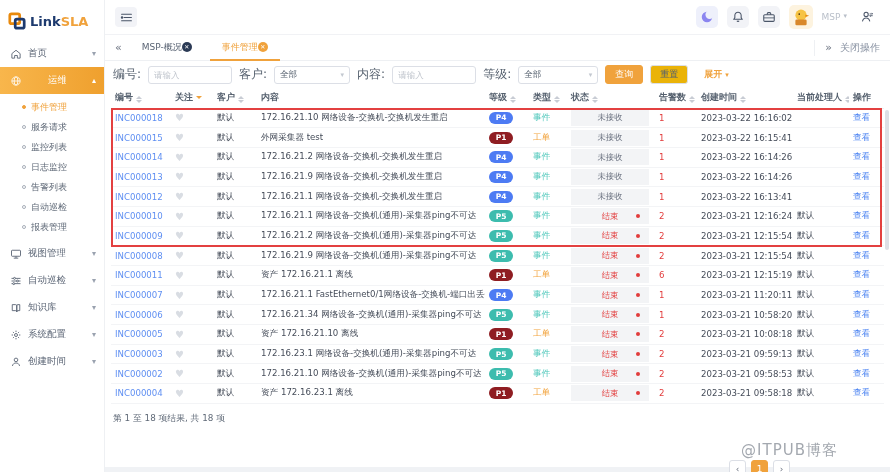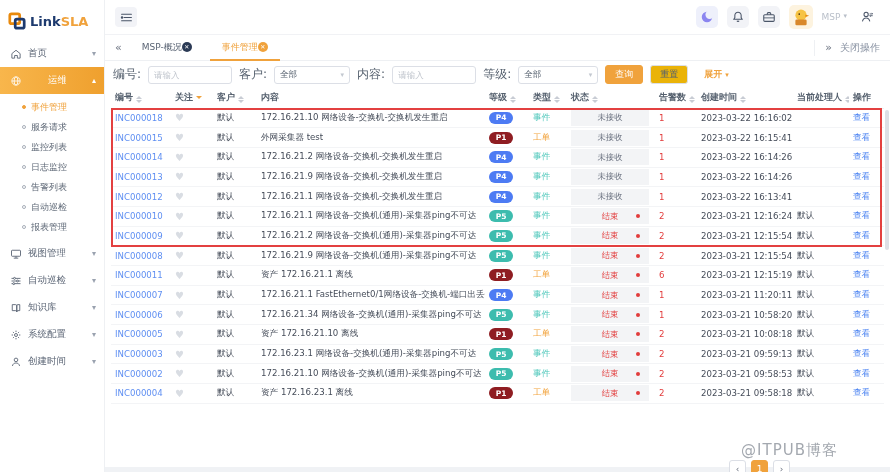--- a/index.html
+++ b/index.html
@@ -587,20 +587,23 @@
                 <td>2023-03-21 09:58:18</td>
                 <td>默认</td>
                 <td><span class="view-link">查看</span></td>
               </tr>
             </tbody>
         </table>
         <div class="redbox" style="height: 138.9px;"></div>
         <div class="vscroll"></div>
       </div>
 
+      <div class="pagefooter">
+        <span>第 1 至 18 项结果, 共 18 项</span>
+      </div>
 
       <div class="pager">
         <div class="pg">‹</div>
         <div class="pg cur">1</div>
         <div class="pg">›</div>
       </div>
 
       <div class="watermark">@ITPUB博客</div>
     </div>
 

